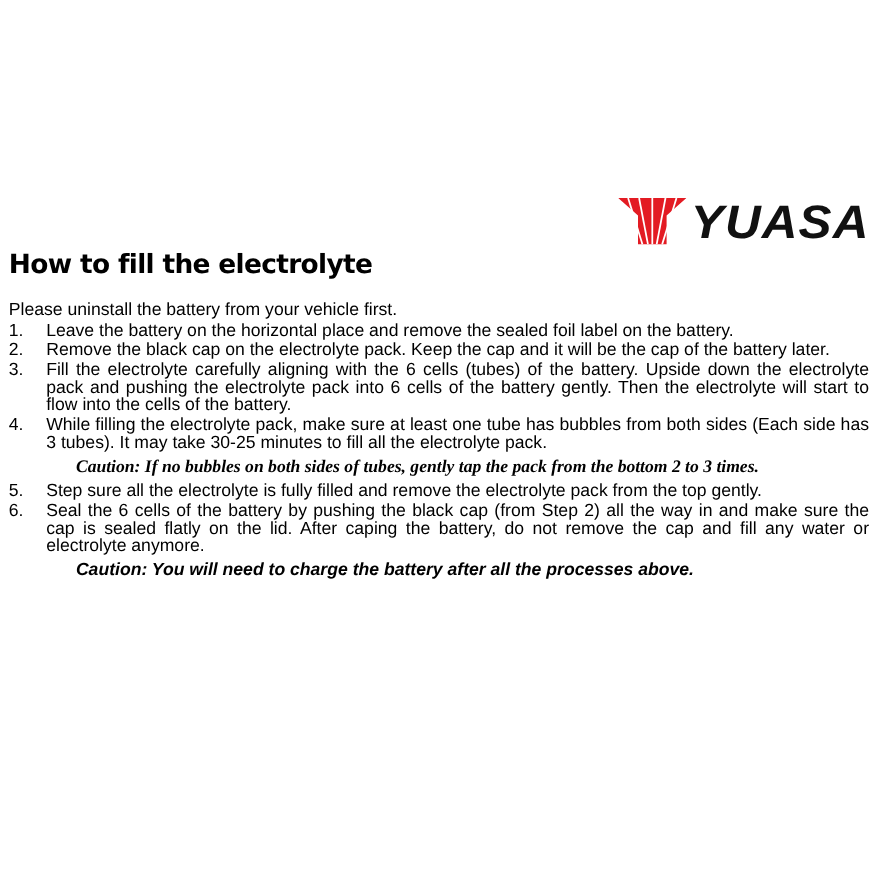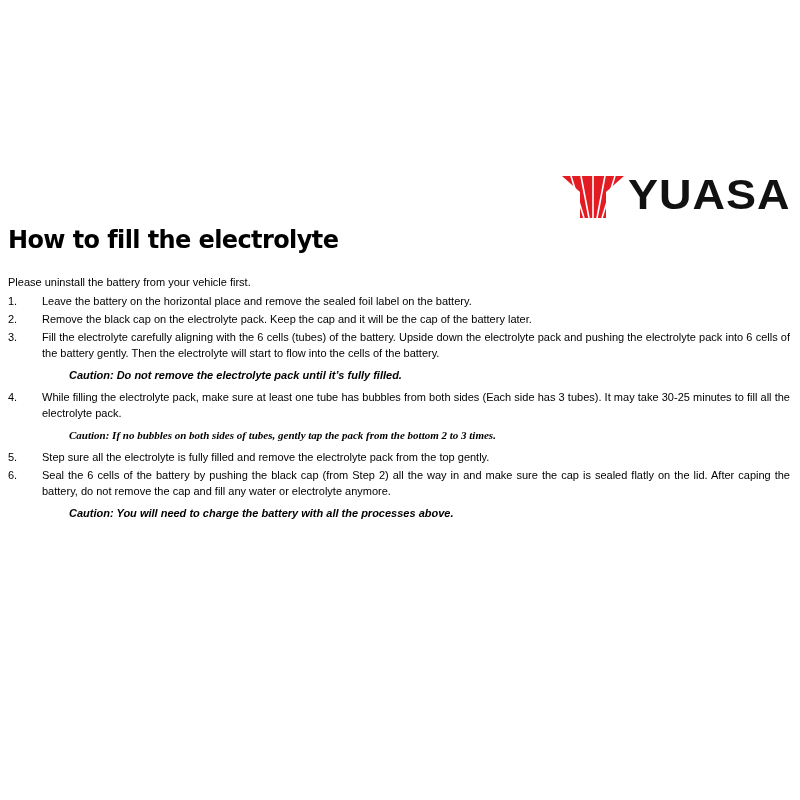--- a/index.html
+++ b/index.html
@@ -1,24 +1,24 @@
 <!DOCTYPE html>
 <html><head>
 <meta charset="utf-8">
 <style>
   html, body { margin:0; padding:0; background:#ffffff; }
   body { width:800px; height:800px; position:relative; overflow:hidden; color:#000;
          font-family:"Liberation Sans", "DejaVu Sans", sans-serif; }
-  .logo { position:absolute; left:562px; top:172px; width:236px; height:52px; display:flex; align-items:flex-start; }
+  .logo { position:absolute; left:562px; top:172px; width:236px; height:52px; display:flex; align-items:flex-end;font-style:italic; }
   .logo svg { width:62px; height:48px; }
   .logo-text { font-family:"Liberation Sans", sans-serif; font-weight:bold; font-size:45px; letter-spacing:1px;
                color:#111; margin-left:4px; line-height:1; transform:scaleY(0.95); }
   .title { position:absolute; left:8px; top:220px; font-size:24px; font-weight:bold; margin:0; line-height:40px;
            font-family:"DejaVu Sans", sans-serif; letter-spacing:-0.6px; }
-  .content { position:absolute; left:8px; top:274px; width:782px; font-size:11px; line-height:16px;
+  .content { position:absolute; left:8px; top:274px; width:782px; font-size:16px; line-height:16px;
              font-family:"Liberation Sans", sans-serif; }
   .intro { margin:0 0 3px 0; }
   .step { display:flex; margin:0 0 2px 0; }
   .num { width:34px; flex:none; }
   .txt { flex:1; text-align:justify; }
   .caution { font-weight:bold; font-style:italic; margin:6px 0 6px 0; text-indent:61px; text-align:justify; }
   .caution.wrap { text-align-last:left;font-family:Liberation Serif, serif; }
 </style>
 </head>
 <body>
@@ -48,30 +48,29 @@
   </div>
   <div class="step">
     <span class="num">2.</span>
     <span class="txt">Remove the black cap on the electrolyte pack. Keep the cap and it will be the cap of the battery later.</span>
   </div>
 
   <div class="step">
     <span class="num">3.</span>
     <span class="txt">Fill the electrolyte carefully aligning with the 6 cells (tubes) of the battery. Upside down the electrolyte pack and pushing the electrolyte pack into 6 cells of the battery gently. Then the electrolyte will start to flow into the cells of the battery.</span>
   </div>
-  <p class="caution">Caution: Do not remove the electrolyte pack until it’s fully filled.</p>
 
   <div class="step">
     <span class="num">4.</span>
     <span class="txt">While filling the electrolyte pack, make sure at least one tube has bubbles from both sides (Each side has 3 tubes). It may take 30-25 minutes to fill all the electrolyte pack.</span>
   </div>
   <p class="caution wrap">Caution: If no bubbles on both sides of tubes, gently tap the pack from the bottom 2 to 3 times.</p>
 
   <div class="step">
     <span class="num">5.</span>
     <span class="txt">Step sure all the electrolyte is fully filled and remove the electrolyte pack from the top gently.</span>
   </div>
   <div class="step">
     <span class="num">6.</span>
     <span class="txt">Seal the 6 cells of the battery by pushing the black cap (from Step 2) all the way in and make sure the cap is sealed flatly on the lid. After caping the battery, do not remove the cap and fill any water or electrolyte anymore.</span>
   </div>
-  <p class="caution">Caution: You will need to charge the battery with all the processes above.</p>
+  <p class="caution">Caution: You will need to charge the battery after all the processes above.</p>
 </div>
 
 </body></html>

